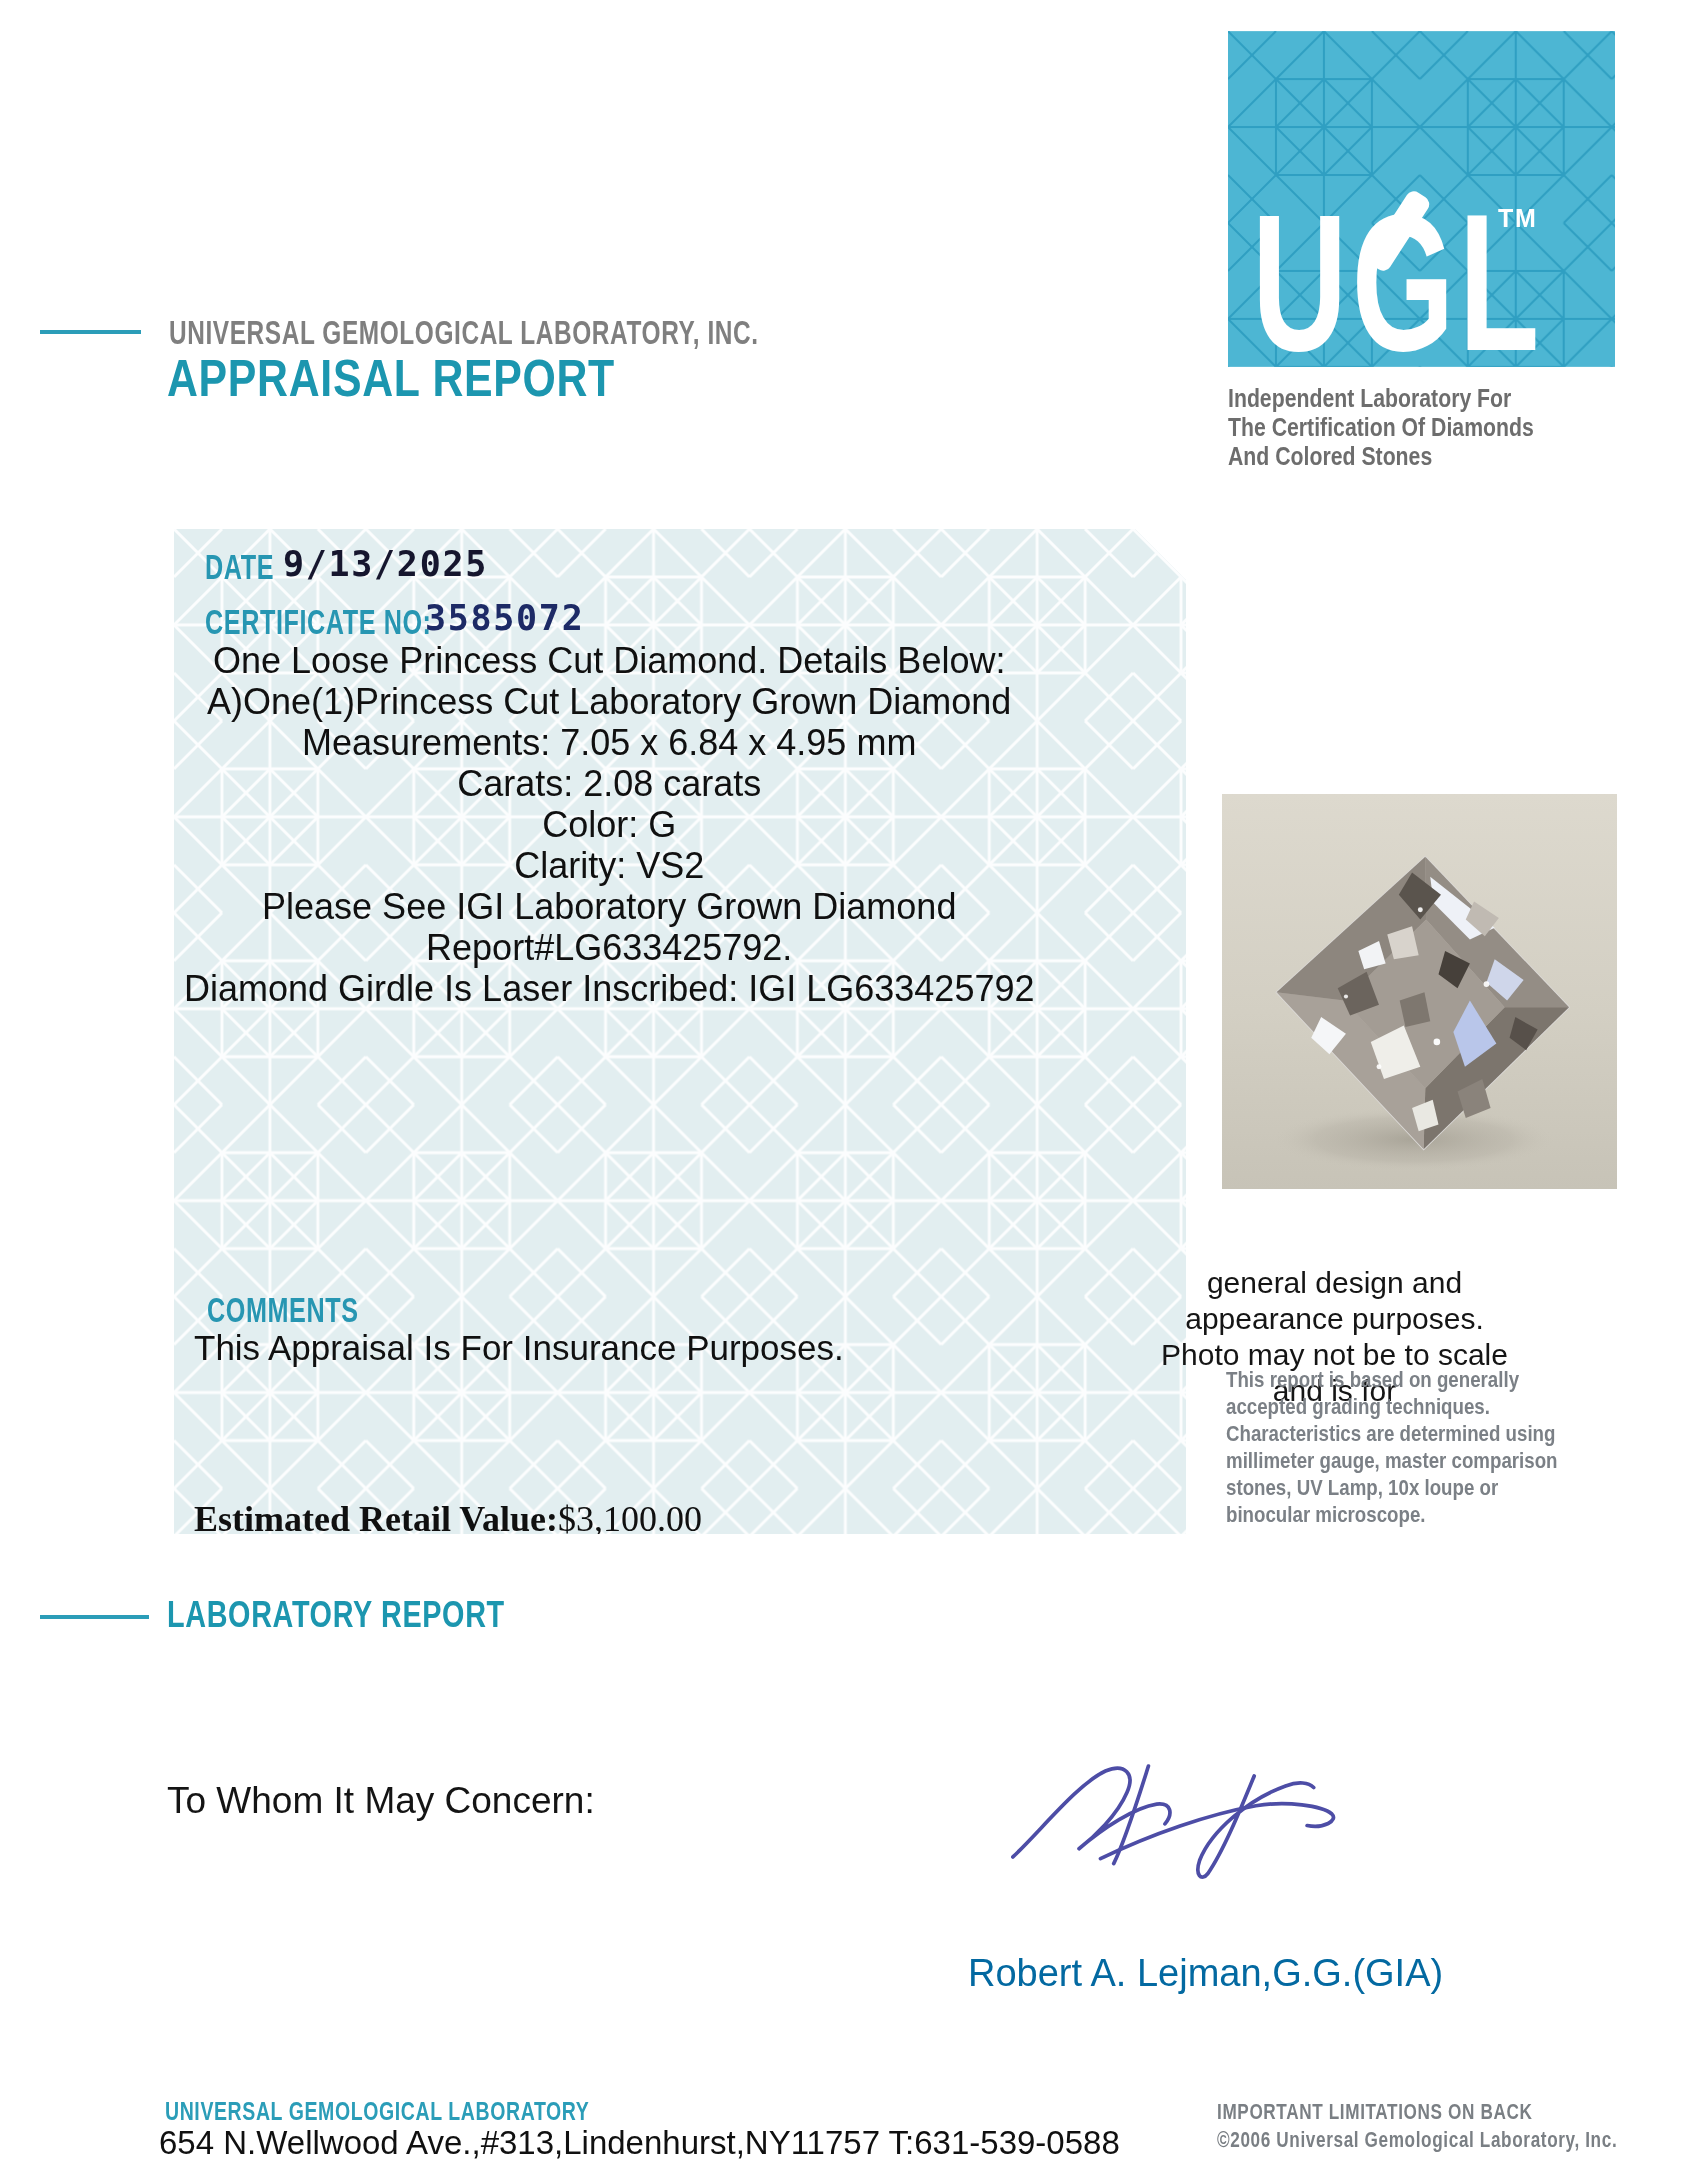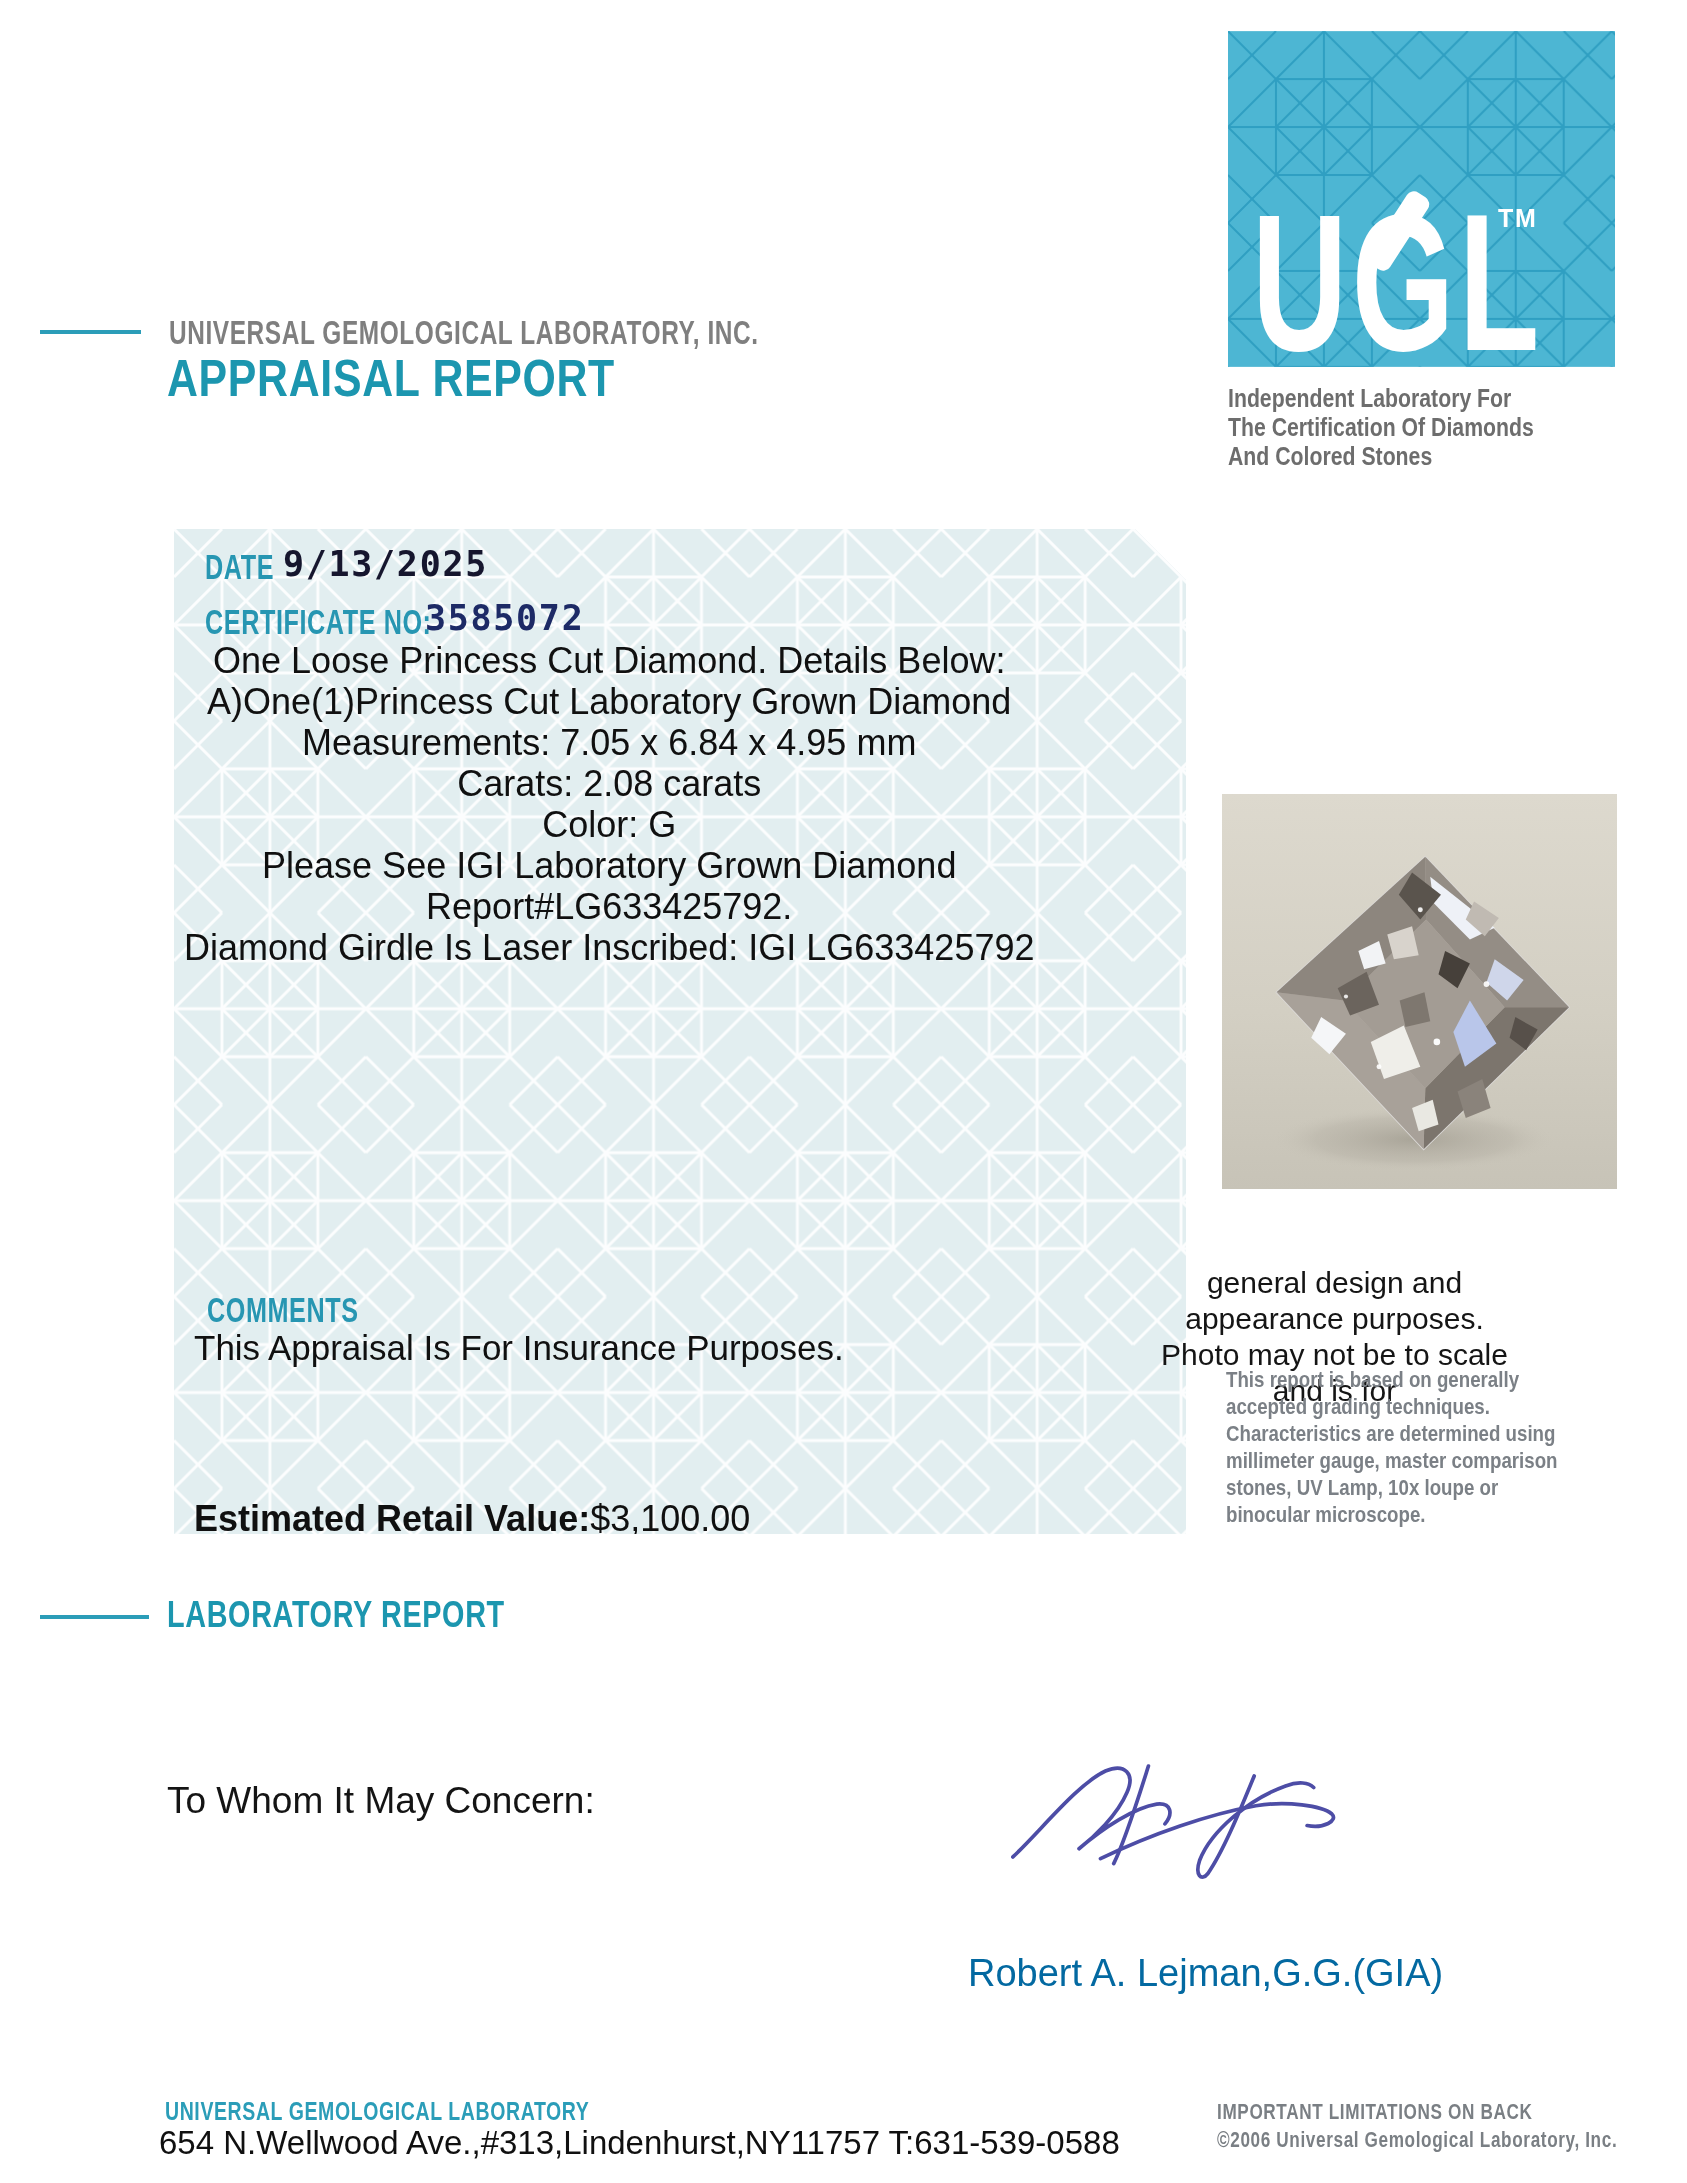--- a/index.html
+++ b/index.html
@@ -58,21 +58,21 @@
     color:#16162e;letter-spacing:1.7px;white-space:nowrap;
   }
   .lbl-date{left:31px;top:18px;}
   .val-date{left:109px;top:15px;}
   .lbl-cert{left:31px;top:73px;}
   .val-cert{left:251px;top:69px;color:#1d2a66;}
   .desc{left:10px;top:111px;font-size:36px;line-height:41px;color:#101010;}
   .desc div{white-space:nowrap;text-align:center;}
   .lbl-comments{left:33px;top:761px;}
   .comment-text{left:20px;top:799px;font-size:35px;color:#101010;white-space:nowrap;}
-  .erv{left:20px;top:969px;font-size:36px;color:#101010;white-space:nowrap;}
+  .erv{left:20px;top:969px;font-size:36px;color:#101010;white-space:nowrap;font-family:Liberation Serif, serif;}
   .erv .erv-label{font-weight:700;}
 
   
   .photo{left:1222px;top:794px;width:395px;height:395px;}
   .caption{
     left:1156px;top:1265px;width:357px;text-align:center;
     font-size:30px;line-height:36px;color:#151515;
   }
   .grading-note{
     left:1226px;top:1366px;font-size:22px;font-weight:600;color:#7b8086;
@@ -164,20 +164,21 @@
 
     <div class="abs lbl-teal cond lbl-cert">CERTIFICATE NO:</div>
     <div class="abs mono-val val-cert">3585072</div>
 
     <div class="abs desc">
       <div>One Loose Princess Cut Diamond. Details Below:</div>
       <div>A)One(1)Princess Cut Laboratory Grown Diamond</div>
       <div>Measurements: 7.05 x 6.84 x 4.95 mm</div>
       <div>Carats: 2.08 carats</div>
       <div>Color: G</div>
+      <div>Clarity: VS2</div>
       <div>Please See IGI Laboratory Grown Diamond</div>
       <div>Report#LG633425792.</div>
       <div>Diamond Girdle Is Laser Inscribed: IGI LG633425792</div>
     </div>
 
     <div class="abs lbl-teal cond lbl-comments">COMMENTS</div>
     <div class="abs comment-text">This Appraisal Is For Insurance Purposes.</div>
 
     <div class="abs erv">
       <span class="erv-label">Estimated Retail Value:</span><span>$3,100.00</span>

